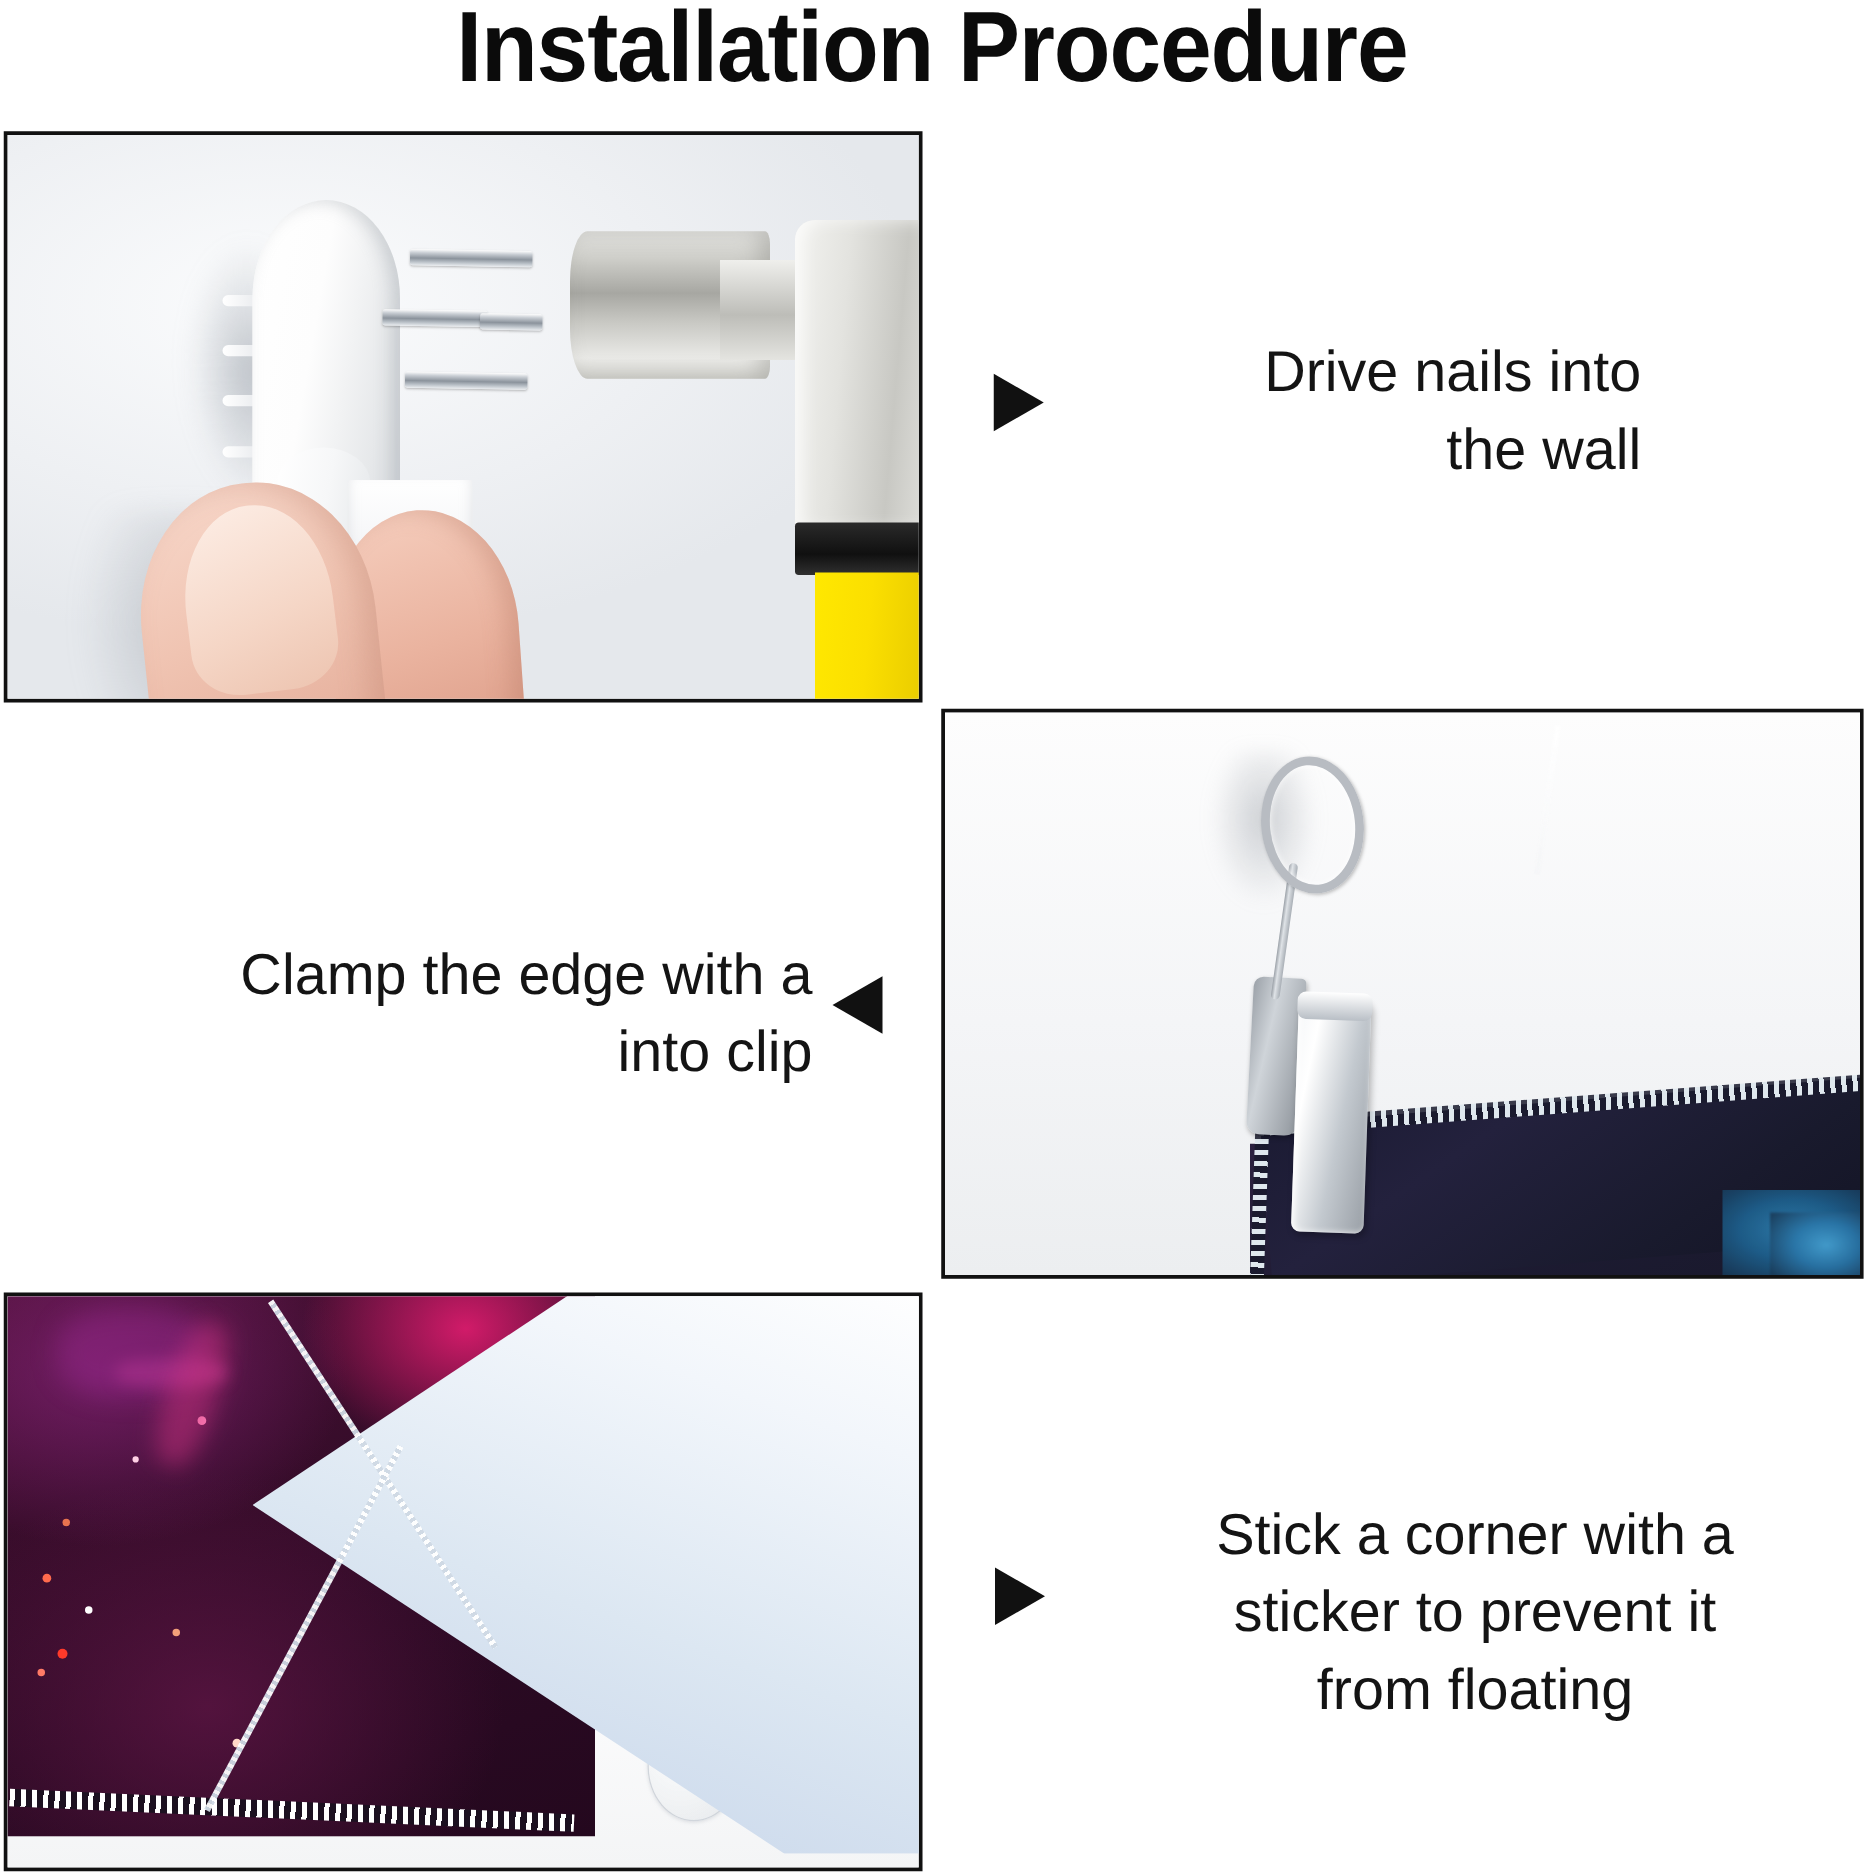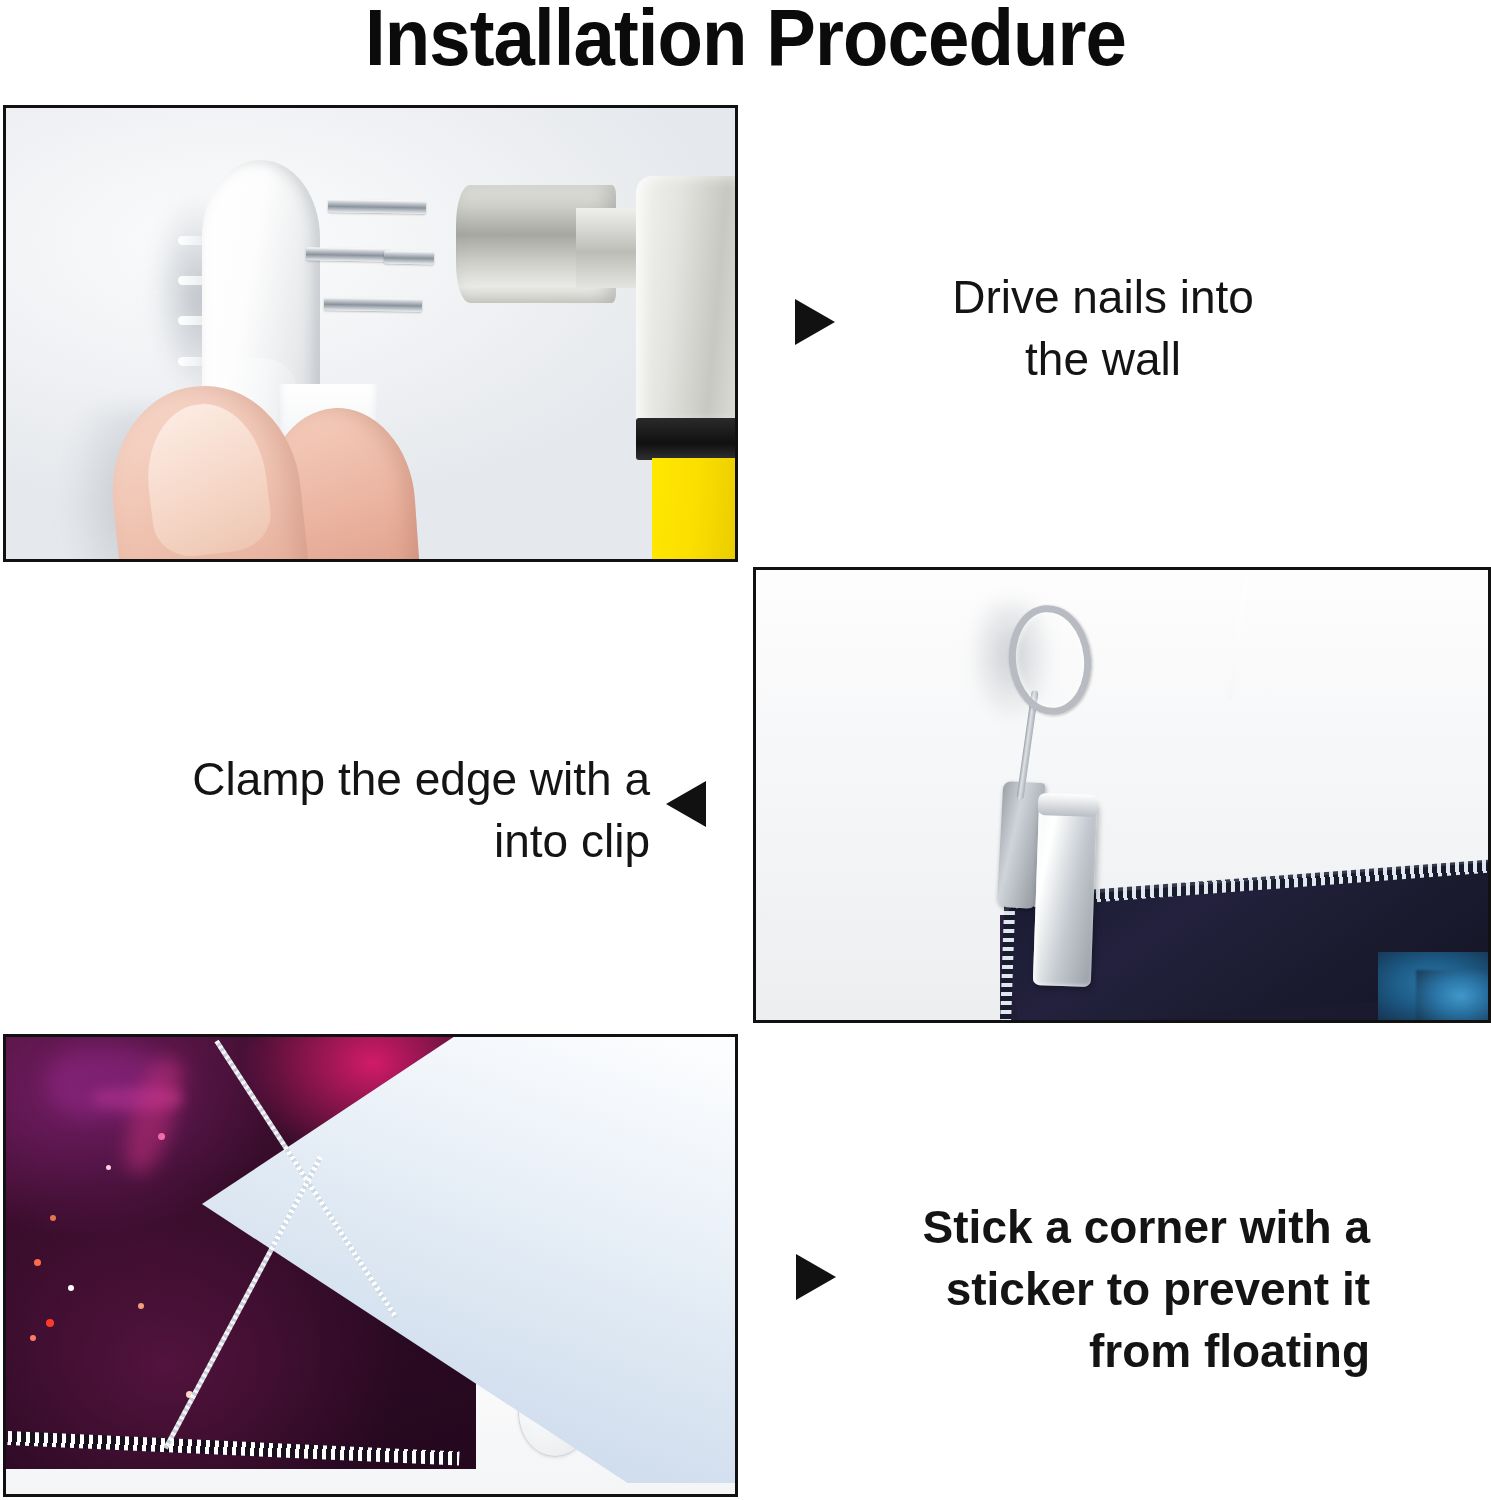--- a/index.html
+++ b/index.html
@@ -363,23 +363,23 @@
 
   
   .caption {
     position: absolute;
     font-size: 46px;
     line-height: 62px;
     color: #141414;
     font-family: "Liberation Sans", "DejaVu Sans", sans-serif;
     white-space: pre-line;
   }
-  .cap-1 { left: 893px; top: 266px;  width: 420px; text-align: center; }
+  .cap-1 { left: 893px; top: 266px;  width: 420px; text-align: right; }
   .cap-2 { left: 60px;  top: 748px;  width: 590px; text-align: right; }
-  .cap-3 { left: 890px; top: 1196px; width: 480px; text-align: right; font-weight: bold; }
+  .cap-3 { left: 940px; top: 1196px; width: 480px; text-align: center; }
 
   .tri {
     position: absolute;
     width: 0; height: 0;
   }
   .tri-right {
     border-top: 23px solid transparent;
     border-bottom: 23px solid transparent;
     border-left: 40px solid #111111;
   }

